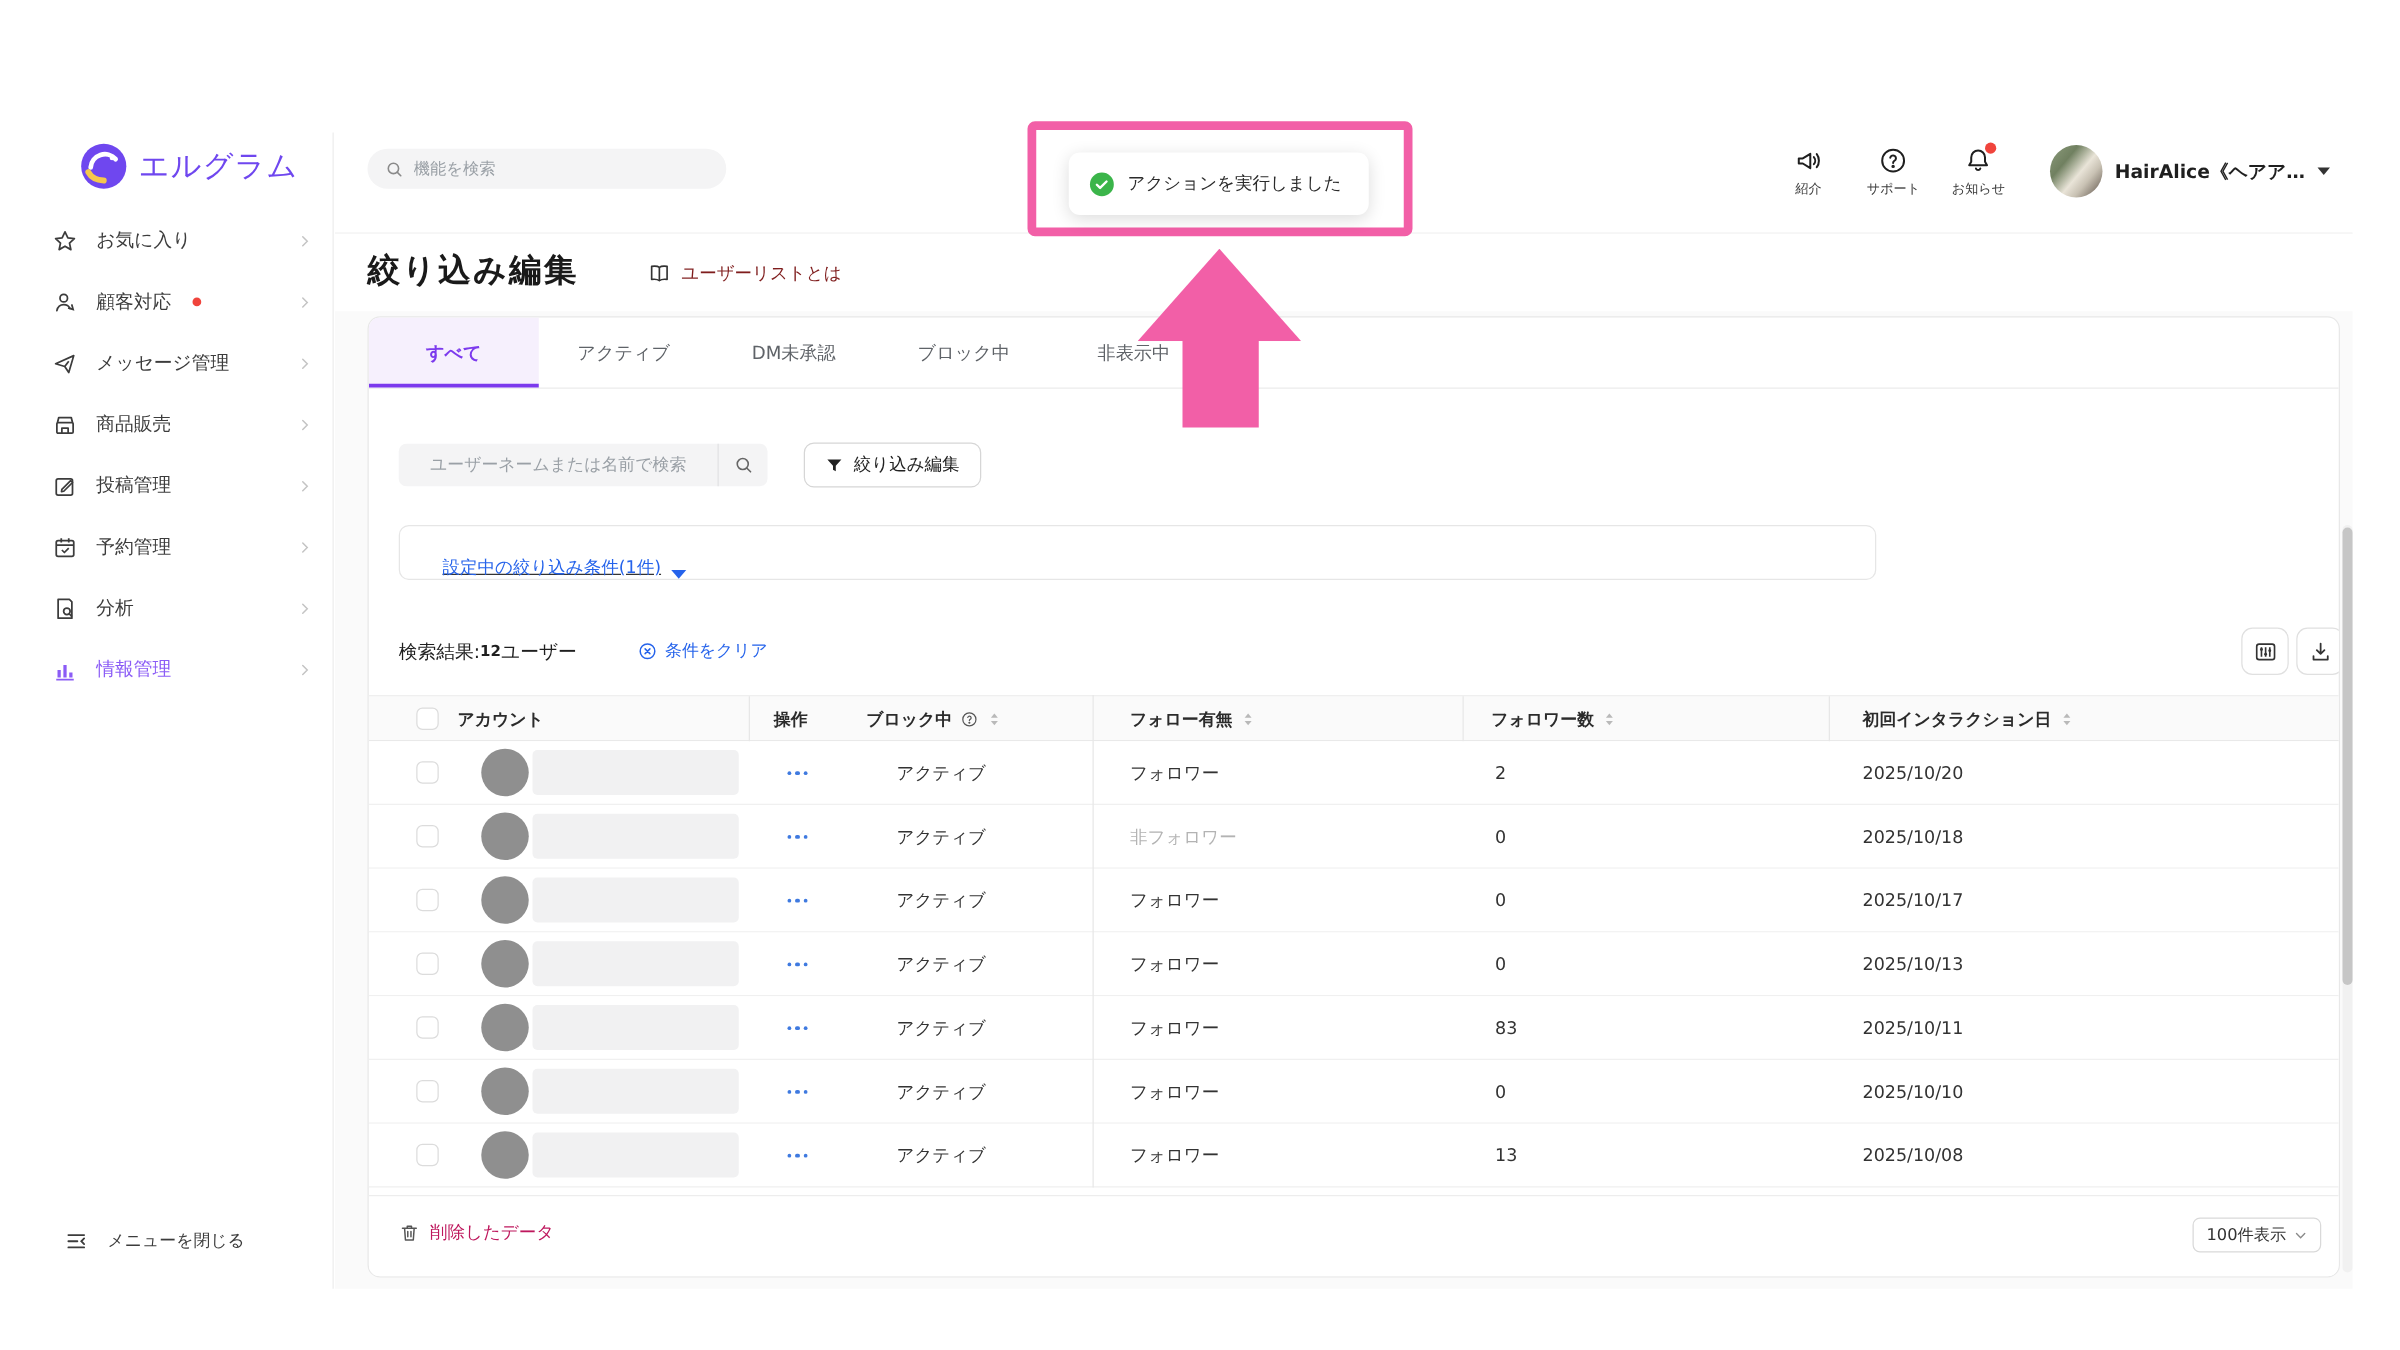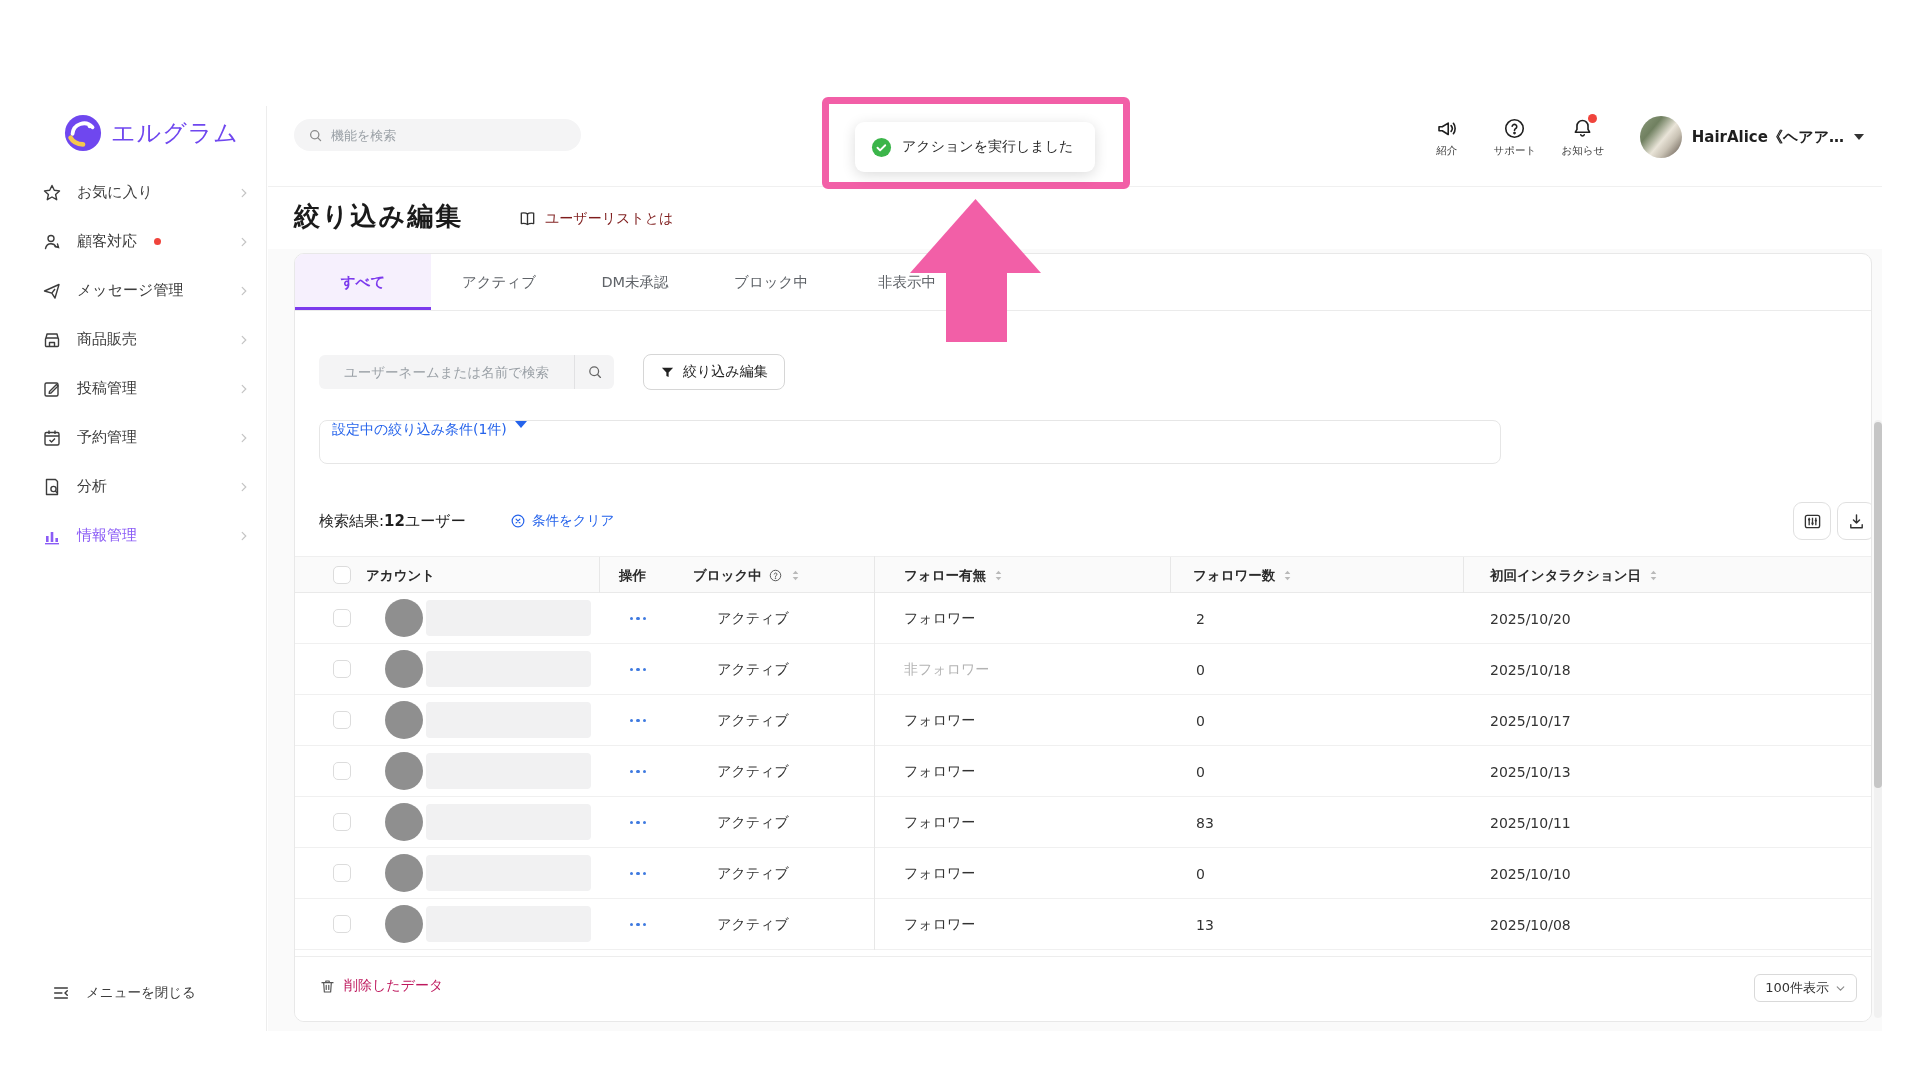--- a/index.html
+++ b/index.html
@@ -53,27 +53,27 @@
   .tab { width:136px; display:flex; align-items:center; justify-content:center; font-size:14.5px; color:#5f6368; cursor:pointer; }
   .tab.active { background:#f6f0fd; color:#7c3aed; box-shadow:inset 0 -3px 0 #7c3aed; font-weight:600; }
 
   
   .user-search { position:absolute; left:24px; top:101px; width:295px; height:34px; background:#f4f4f5; border-radius:6px; display:flex; align-items:center; }
   .user-search input { flex:1; border:none; outline:none; background:transparent; font-size:13.5px; color:#333; padding:0 12px; font-family:inherit;text-align:center; }
   .user-search input::placeholder { color:#9aa0a6; }
   .user-search .seg { width:40px; height:100%; border-left:1px solid #e1e1e3; display:flex; align-items:center; justify-content:center; color:#555; cursor:pointer; }
   .filter-edit-btn { position:absolute; left:348px; top:100px; height:36px; padding:16px 16px; background:#fff; border:1px solid #d6d6d6; border-radius:8px; display:flex; align-items:center; gap:8px; font-size:14px; color:#222; cursor:pointer; }
 
-  .filter-bar { position:absolute; left:24px; top:166px; width:1182px; height:44px; border:1px solid #e6e6e6; border-radius:8px; background:#fff; display:flex; align-items:flex-start; gap:8px; padding:0 12px; cursor:pointer; }
+  .filter-bar { position:absolute; left:24px; top:166px; width:1182px; height:44px; border:1px solid #e6e6e6; border-radius:8px; background:#fff; display:flex; align-items:flex-end; gap:8px; padding:0 34px; cursor:pointer;text-decoration:underline; }
   .filter-bar .flabel { font-size:14px; color:#2563EB; }
   .blue-caret { width:0; height:0; border-left:6px solid transparent; border-right:6px solid transparent; border-top:7px solid #2563EB; }
 
   
   .results-line { position:absolute; left:24px; top:252px; height:30px; display:flex; align-items:center; font-size:15px; color:#1f1f1f; }
-  .results-line b { font-size:15px; }
+  .results-line b { font-size:12px; }
   .clear-btn { position:absolute; left:215px; top:252px; height:30px; display:flex; align-items:center; gap:6px; color:#2563EB; font-size:13.5px; cursor:pointer; }
   .tool-btn { position:absolute; top:248px; width:38px; height:38px; border:1px solid #e0e0e0; border-radius:9px; background:#fff; display:flex; align-items:center; justify-content:center; color:#333; cursor:pointer; }
   .tool-btn.cols { left:1498px; }
   .tool-btn.dl { left:1542px; }
 
   
   .thead { position:absolute; left:0; top:302px; width:100%; height:37px; background:#fafafa; border-top:1px solid #efefef; border-bottom:1px solid #e9e9e9; font-size:13.5px; font-weight:bold; color:#2b2b2b; }
   .thead .hcell { position:absolute; top:0; height:37px; display:flex; align-items:center; gap:6px; }
   .trow { position:absolute; left:0; width:100%; height:51px; background:#fff; border-bottom:1px solid #f0f0f0; }
   .cb { position:absolute; left:38px; top:50%; transform:translateY(-50%); width:18px; height:18px; border:1.5px solid #dcdcdc; border-radius:5px; background:#fff; cursor:pointer; }

